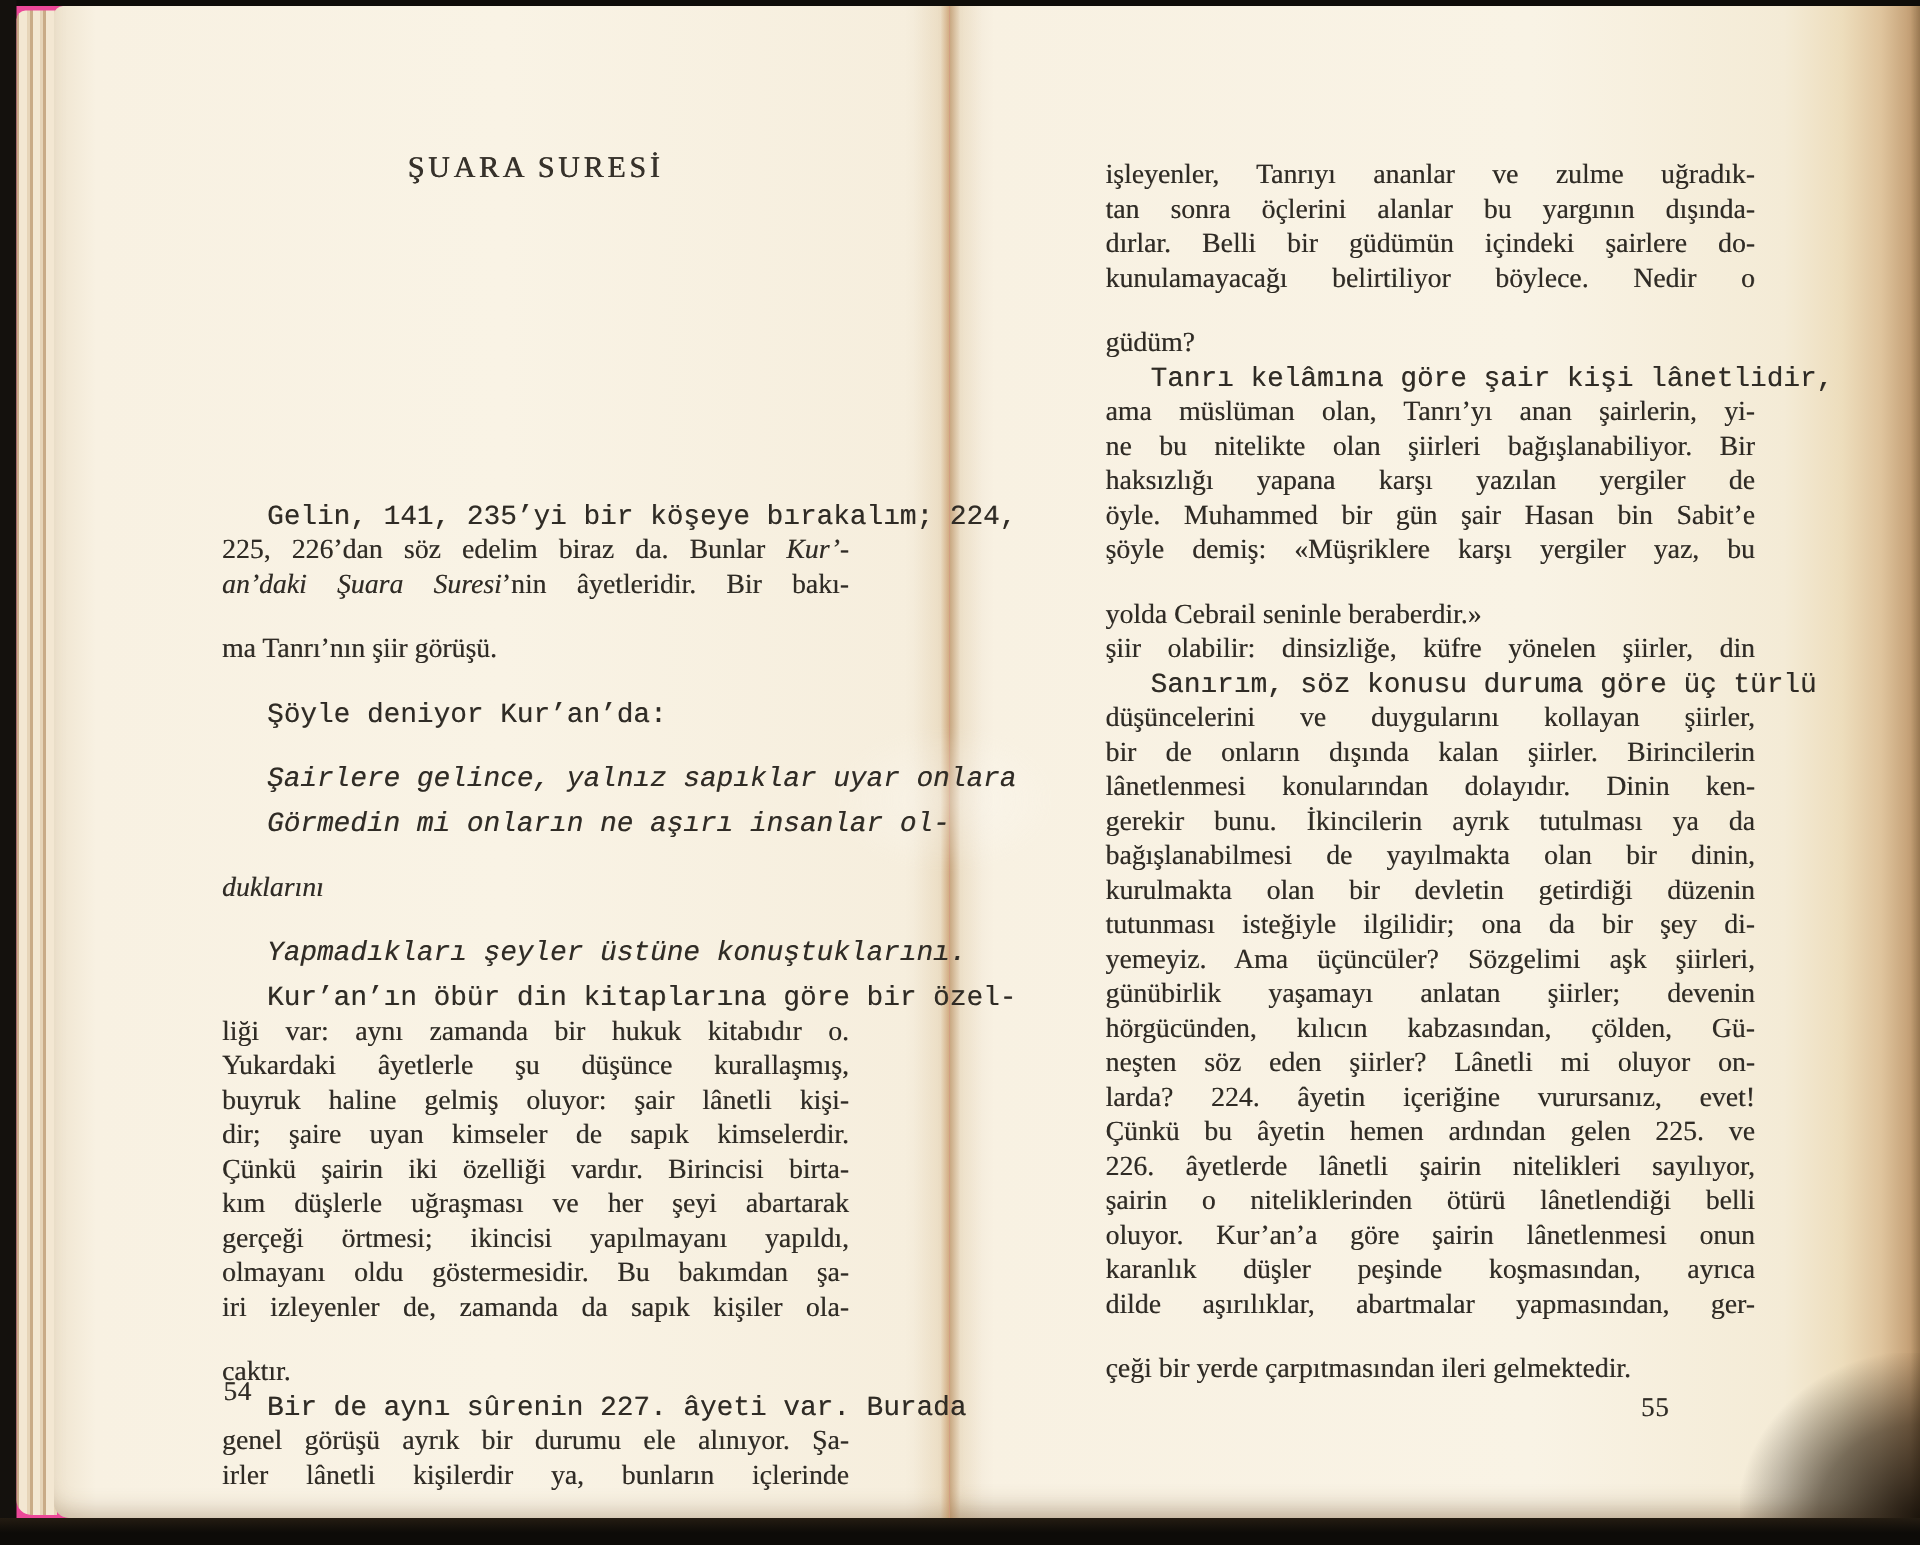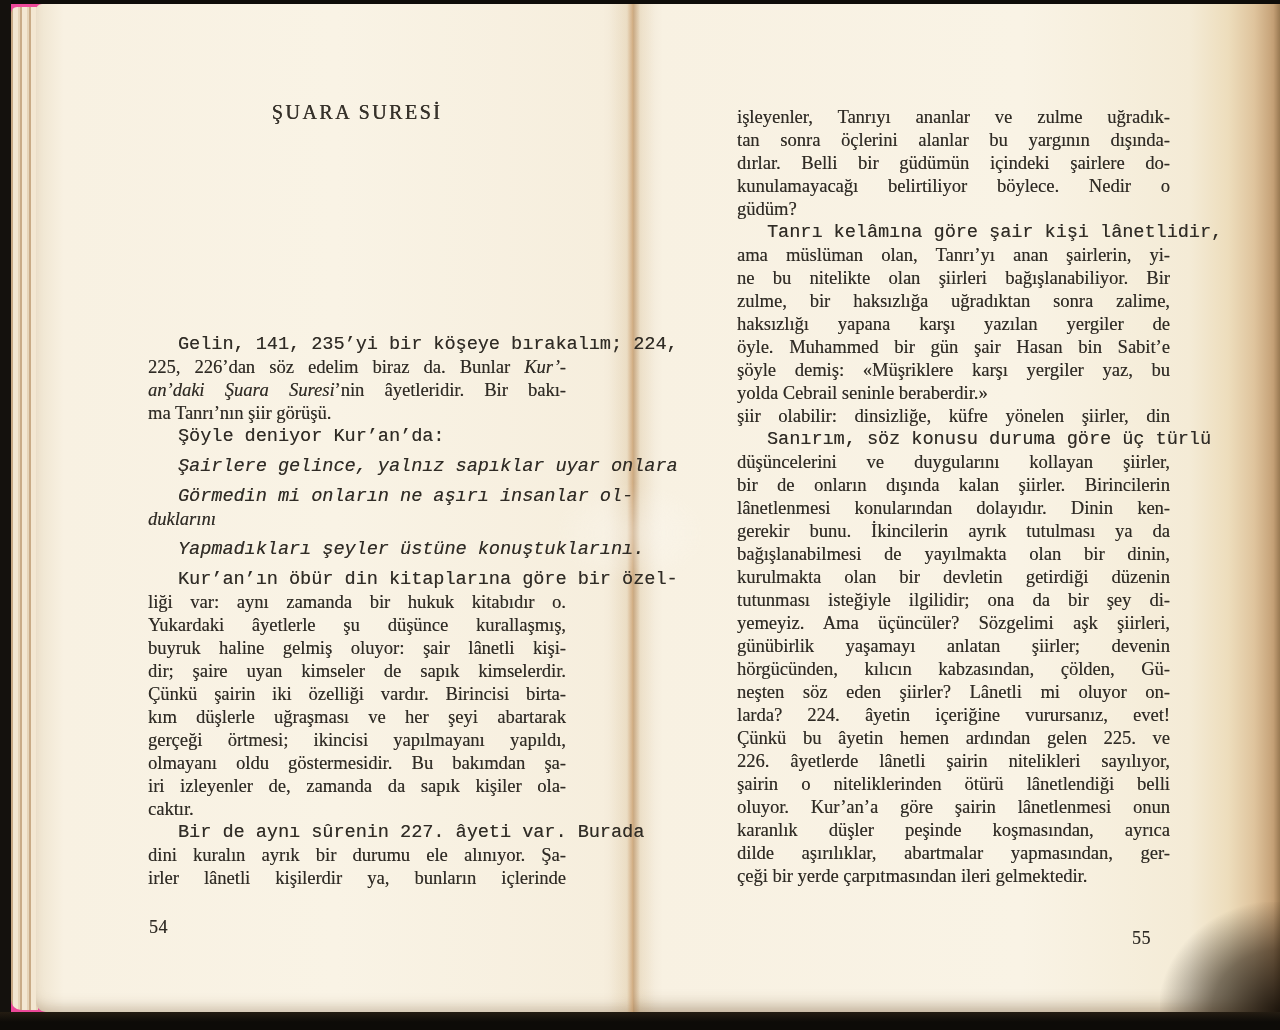--- a/index.html
+++ b/index.html
@@ -50,29 +50,29 @@
     color:#37322b;text-shadow:.4px 0 0 currentColor;
   }
   .textcol{position:absolute;font-size:18.5px;line-height:23px;}
   .textcol-left{left:148px;top:333px;width:418px;}
   .textcol-right{left:737px;top:106px;width:433px;}
   .line{
     white-space:nowrap;
     text-align:justify;text-align-last:justify;
     text-shadow:.25px 0 0 rgba(47,43,37,.55);
   }
-  .line.last{text-align-last:left;}
+  .line.last{text-align-last:left;margin-top:20px;}
   .line.indent{text-indent:30px;font-family:Liberation Mono, monospace;}
   .block.verse{font-style:italic;margin:7px 0;}
   .pagenum{
     position:absolute;font-size:18px;letter-spacing:.5px;
     text-shadow:.25px 0 0 rgba(47,43,37,.5);
   }
   .pagenum-left{left:149px;top:917px;}
-  .pagenum-right{left:1132px;top:928px;}
+  .pagenum-right{left:1094px;top:928px;}
 </style>
 </head>
 <body>
 
 <div class="scene">
   <div class="strip-top"></div>
   <div class="strip-left"></div>
   <div class="edge-stack"></div>
 
   <div class="page page-left"></div>
@@ -113,37 +113,36 @@
         <div class="line">dir; şaire uyan kimseler de sapık kimselerdir.</div>
         <div class="line">Çünkü şairin iki özelliği vardır. Birincisi birta-</div>
         <div class="line">kım düşlerle uğraşması ve her şeyi abartarak</div>
         <div class="line">gerçeği örtmesi; ikincisi yapılmayanı yapıldı,</div>
         <div class="line">olmayanı oldu göstermesidir. Bu bakımdan şa-</div>
         <div class="line">iri izleyenler de, zamanda da sapık kişiler ola-</div>
         <div class="line last">caktır.</div>
       </div>
       <div class="block body">
         <div class="line indent">Bir de aynı sûrenin 227. âyeti var. Burada</div>
-        <div class="line">dini kuralın ayrık bir durumu ele alınıyor. Şa-</div>
+        <div class="line">genel görüşü ayrık bir durumu ele alınıyor. Şa-</div>
         <div class="line">irler lânetli kişilerdir ya, bunların içlerinde</div>
       </div>
     </div>
   <div class="textcol textcol-right">
       <div class="block body">
         <div class="line">işleyenler, Tanrıyı ananlar ve zulme uğradık-</div>
         <div class="line">tan sonra öçlerini alanlar bu yargının dışında-</div>
         <div class="line">dırlar. Belli bir güdümün içindeki şairlere do-</div>
         <div class="line">kunulamayacağı belirtiliyor böylece. Nedir o</div>
         <div class="line last">güdüm?</div>
       </div>
       <div class="block body">
         <div class="line indent">Tanrı kelâmına göre şair kişi lânetlidir,</div>
         <div class="line">ama müslüman olan, Tanrı’yı anan şairlerin, yi-</div>
         <div class="line">ne bu nitelikte olan şiirleri bağışlanabiliyor. Bir</div>
-        <div class="line">zulme, bir haksızlığa uğradıktan sonra zalime,</div>
         <div class="line">haksızlığı yapana karşı yazılan yergiler de</div>
         <div class="line">öyle. Muhammed bir gün şair Hasan bin Sabit’e</div>
         <div class="line">şöyle demiş: «Müşriklere karşı yergiler yaz, bu</div>
         <div class="line last">yolda Cebrail seninle beraberdir.»</div>
       </div>
       <div class="block body">
         <div class="line">şiir olabilir: dinsizliğe, küfre yönelen şiirler, din</div>
         <div class="line indent">Sanırım, söz konusu duruma göre üç türlü</div>
         <div class="line">düşüncelerini ve duygularını kollayan şiirler,</div>
         <div class="line">bir de onların dışında kalan şiirler. Birincilerin</div>

